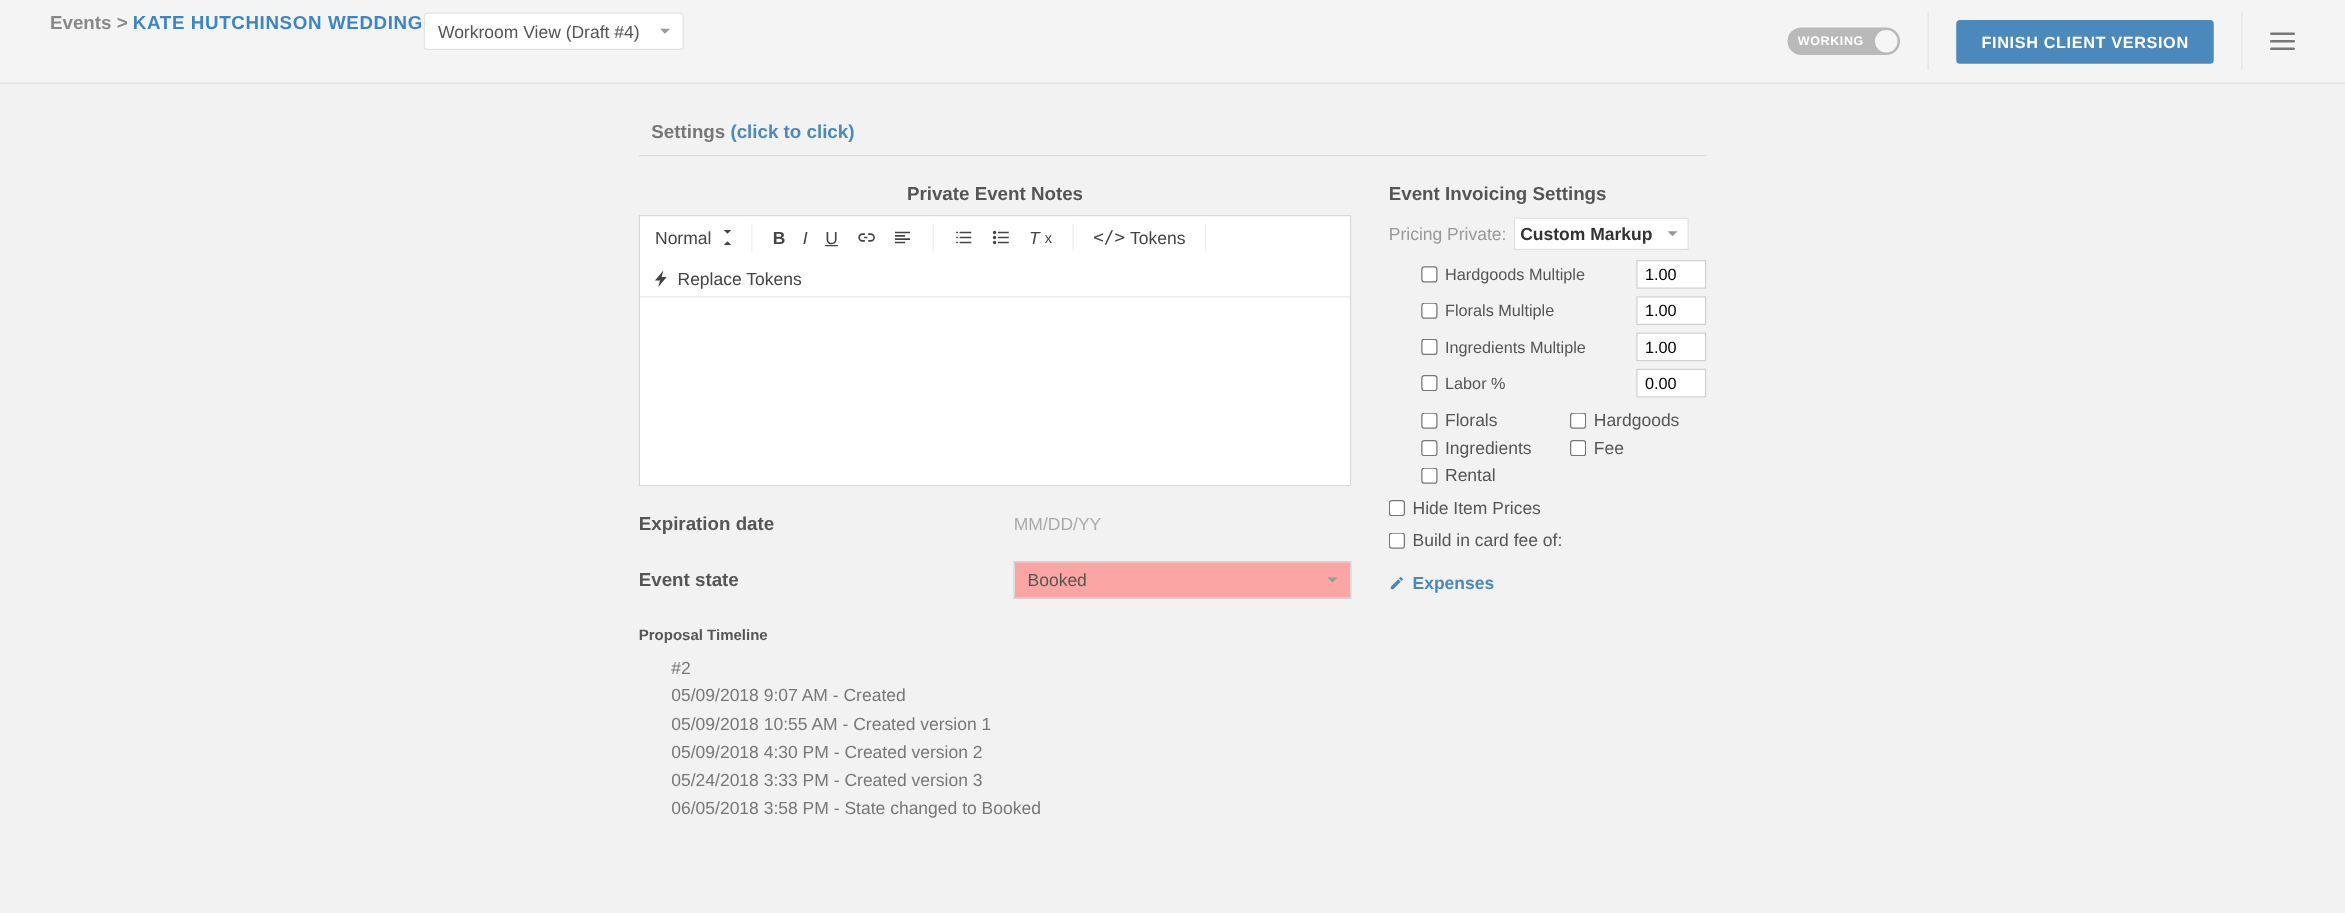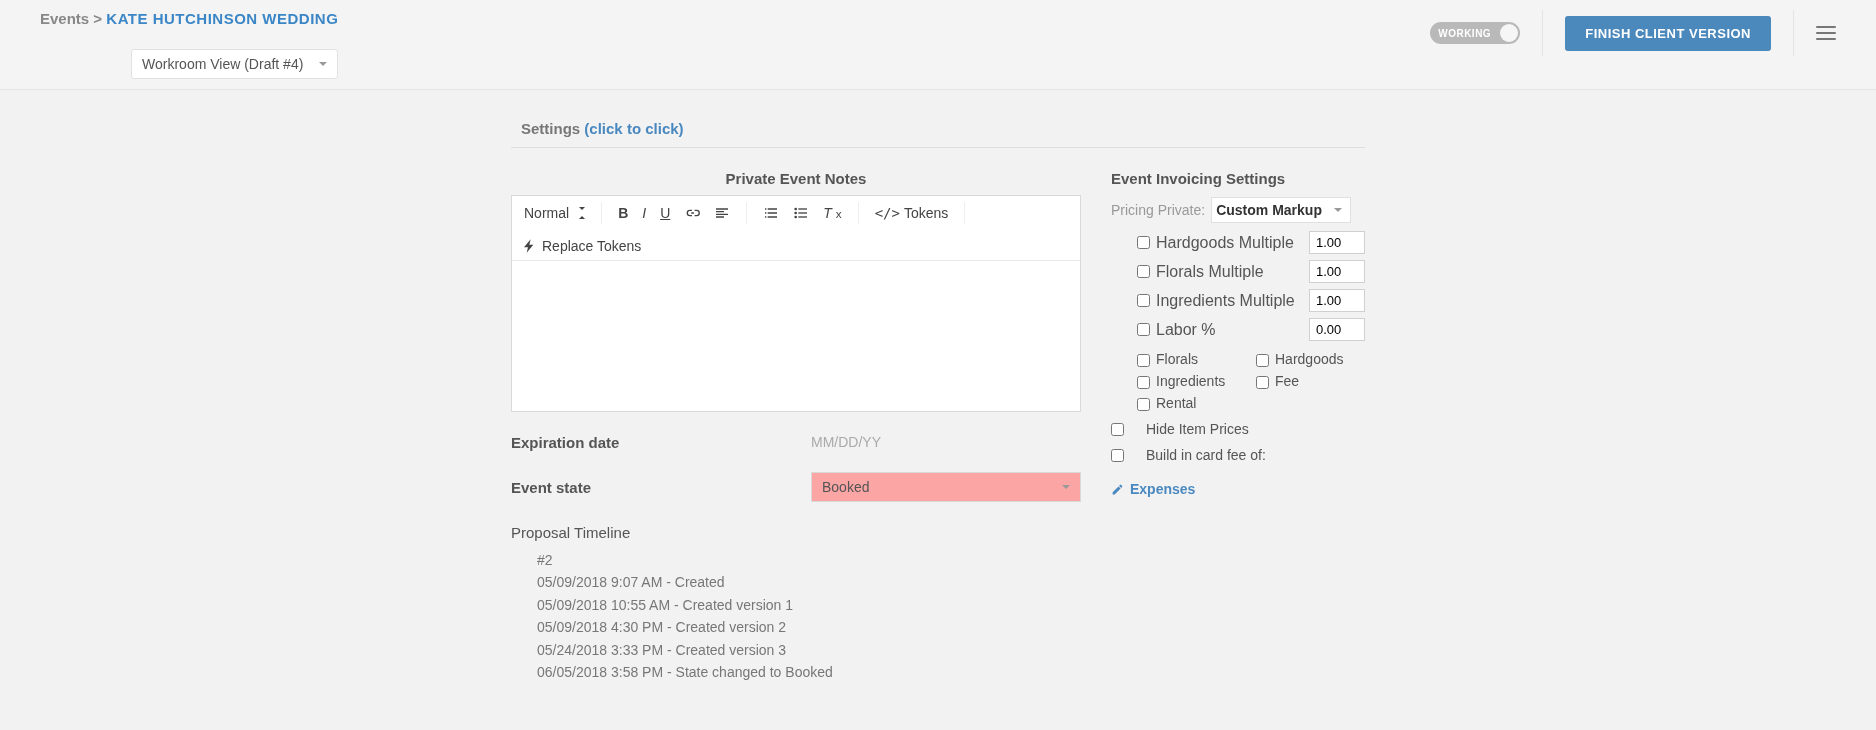--- a/index.html
+++ b/index.html
@@ -12,21 +12,21 @@
 
   
   .topbar {
     background: #f4f4f4;
     border-bottom: 1px solid #e4e4e4;
     padding: 10px 40px 10px 40px;
     display: flex;
     align-items: flex-start;
     justify-content: space-between;
   }
-  .top-left { display: flex; flex-direction: column; gap: 22px; align-items: flex-end; }
+  .top-left { display: flex; flex-direction: row; gap: 1px; }
   .breadcrumb { font-size: 15px; color: #7b7b7b; font-weight: 600; }
   .breadcrumb .crumb-link { color: #888; font-weight: 600; }
   .breadcrumb .crumb-current { color: #3a86c6; font-weight: 700; letter-spacing: .5px; }
   .view-select {
     background: #fff;
     border: 1px solid #e2e2e2;
     padding: 6px 34px 6px 10px;
     border-radius: 3px;
     font-size: 14px;
     color: #555;
@@ -190,21 +190,21 @@
   .select-box::after {
     content: "";
     position: absolute; right: 10px; top: 50%;
     margin-top: -2px;
     border: 4px solid transparent; border-top-color: #999;
   }
 
   .timeline {
     margin-top: 22px;
   }
-  .timeline .tl-title { font-size: 15px; font-weight: 400; }
+  .timeline .tl-title { font-size: 12px; font-weight: 700; }
   .timeline .tl-body {
     margin-left: 26px;
     margin-top: 8px;
     color: #777;
     font-size: 14px;
     line-height: 1.6;
   }
 
   
   .invoicing .heading {
@@ -226,35 +226,35 @@
     content: "";
     position: absolute; right: 8px; top: 50%;
     margin-top: -2px;
     border: 4px solid transparent; border-top-color: #999;
   }
   .mult-row {
     display: flex; align-items: center; justify-content: space-between;
     margin: 6px 0;
   }
   .mult-left { display: flex; align-items: center; gap: 6px; }
-  .mult-left label { font-size: 16px; color: #555; }
+  .mult-left label { font-size: 13px; color: #555; }
   .num-input {
     width: 56px; padding: 3px 6px;
     border: 1px solid #d0d0d0;
     font-size: 13px; text-align: left;
   }
   .indent { padding-left: 26px; }
   .check-grid {
     display: grid;
     grid-template-columns: 1fr 1fr;
     gap: 6px 10px;
     margin: 10px 0 10px 26px;
   }
-  .check-item { display: flex; align-items: flex-end; gap: 6px; font-size: 14px; }
-  .plain-check { display: flex; align-items: center; gap: 22px; font-size: 14px; margin: 10px 0; }
+  .check-item { display: flex; align-items: center; gap: 6px; font-size: 14px; }
+  .plain-check { display: flex; align-items: center; gap: 6px; font-size: 14px; margin: 10px 0; }
   .expenses-link {
     color: #4a89c0; font-size: 14px; font-weight: 600;
     display: flex; align-items: center; gap: 6px; cursor: pointer;
     margin-top: 18px;
   }
   .expenses-link svg { width: 13px; height: 13px; fill: #4a89c0; }
 
   input[type="checkbox"] {
     width: 13px; height: 13px; cursor: pointer;
   }

